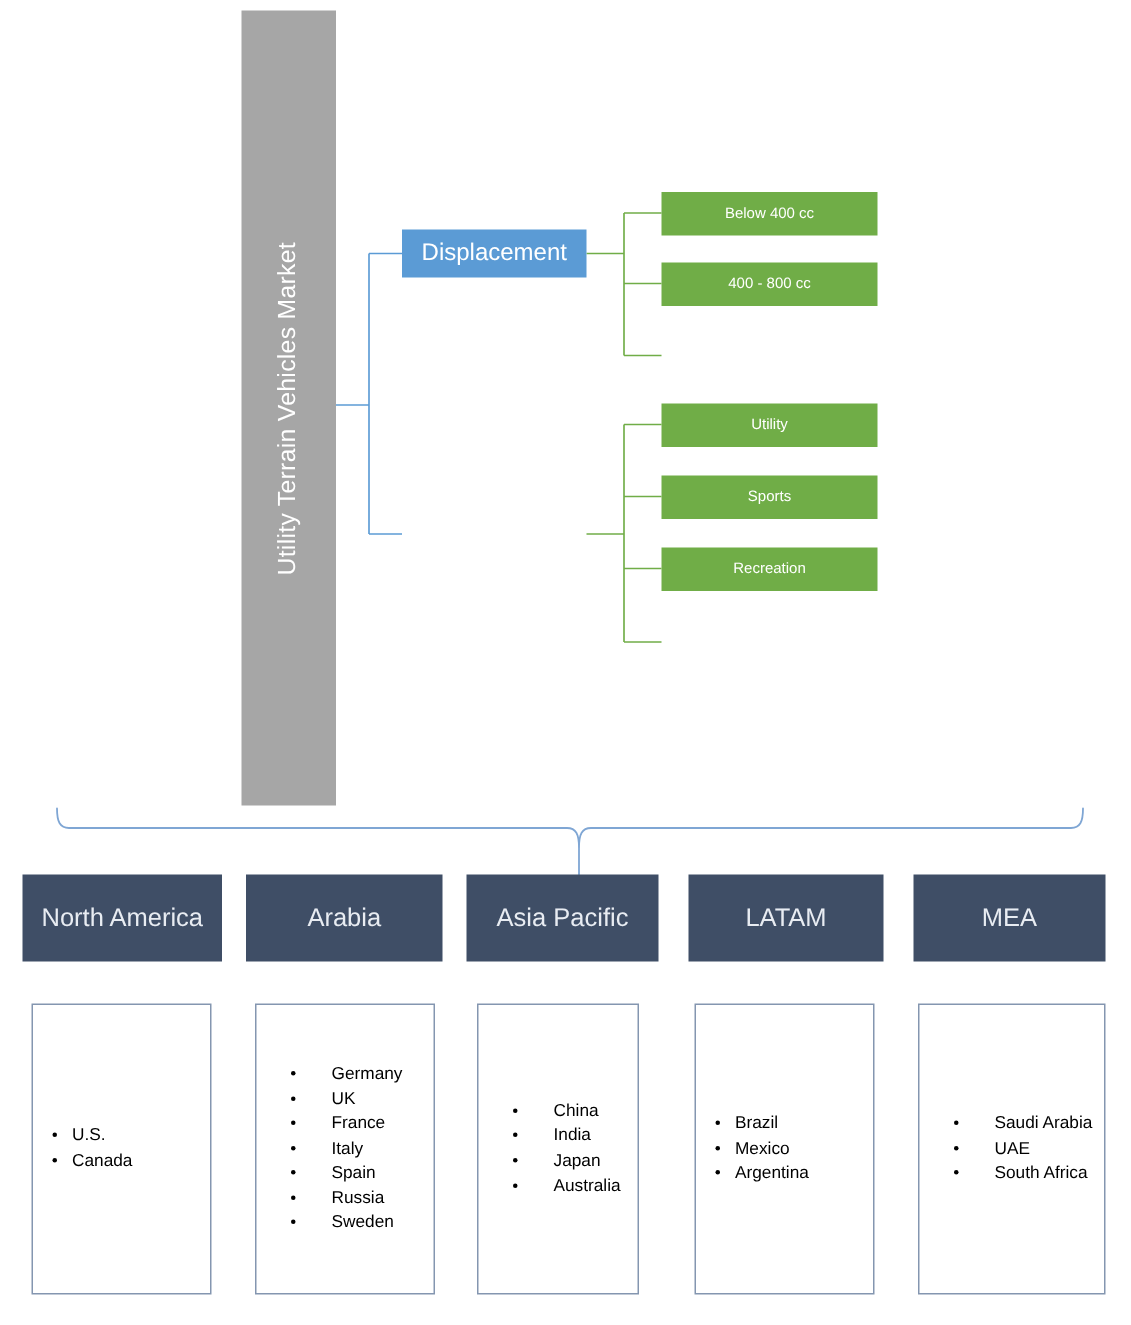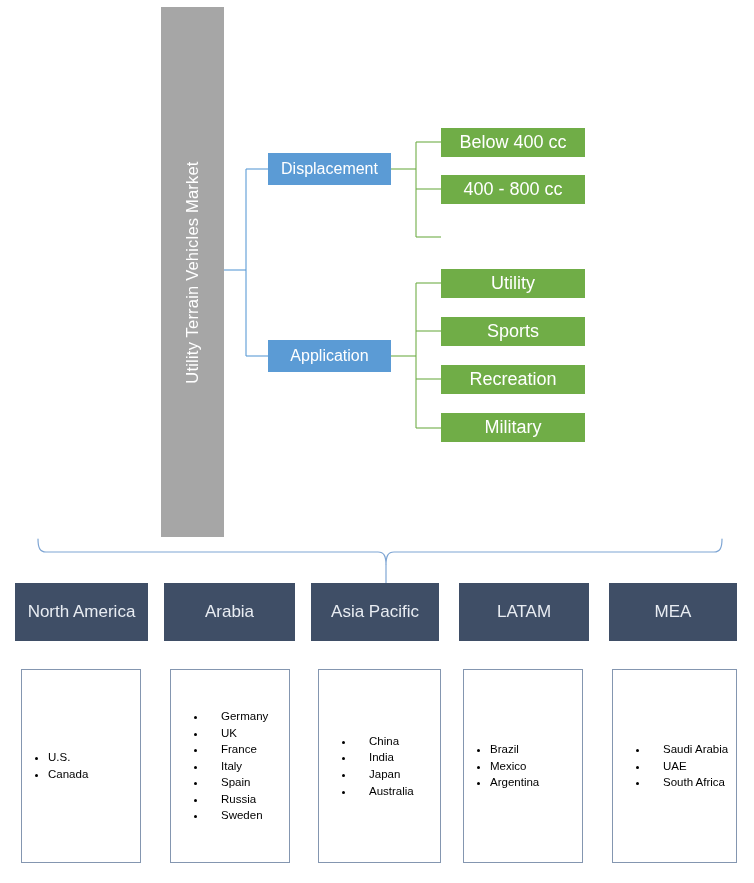--- a/index.html
+++ b/index.html
@@ -68,21 +68,21 @@
   #seg-application  { left: 268px; top: 340px; }
 
   
   .leaf-box {
     position: absolute;
     left: 441px;
     width: 144px;
     height: 29px;
     background: #70AD47;
     color: #ffffff;
-    font-size: 18px;
+    font-size: 10px;
     display: flex;
     align-items: center;
     justify-content: center;
     white-space: nowrap;
   }
   #leaf-d0 { top: 128px; }
   #leaf-d1 { top: 175px; }
   #leaf-d2 { top: 222px; }
   #leaf-a0 { top: 269px; }
   #leaf-a1 { top: 317px; }
@@ -114,21 +114,21 @@
     top: 669px;
     height: 194px;
     background: #ffffff;
     border: 1px solid #8496B0;
     box-sizing: border-box;
     display: flex;
     align-items: center;
   }
   #region-list-0 { left: 21px;  width: 120px; }
   #region-list-1 { left: 170px; width: 120px; }
-  #region-list-2 { left: 318px; width: 123px; }
+  #region-list-2 { left: 318px; width: 108px; }
   #region-list-3 { left: 463px; width: 120px; }
   #region-list-4 { left: 612px; width: 125px; }
 
   .region-list ul {
     margin: 0;
     padding: 0 0 0 26px;
     list-style: disc;
     width: 100%;
     box-sizing: border-box;
   }
@@ -190,42 +190,36 @@
   </svg>
 
   <div class="root-bar">
     <span class="root-label">Utility Terrain Vehicles Market</span>
   </div>
 
   <div class="seg-box" id="seg-displacement">
     <span>Displacement</span>
   </div>
 
-  <div class="seg-box" id="seg-application">
-    <span>Application</span>
-  </div>
 
   <div class="leaf-box" id="leaf-d0">
     <span>Below 400 cc</span>
   </div>
   <div class="leaf-box" id="leaf-d1">
     <span>400 - 800 cc</span>
   </div>
 
   <div class="leaf-box" id="leaf-a0">
     <span>Utility</span>
   </div>
   <div class="leaf-box" id="leaf-a1">
     <span>Sports</span>
   </div>
   <div class="leaf-box" id="leaf-a2">
     <span>Recreation</span>
-  </div>
-  <div class="leaf-box" id="leaf-a3">
-    <span>Military</span>
   </div>
 
   <div class="region-head" id="region-head-0">
     <span>North America</span>
   </div>
   <div class="region-head" id="region-head-1">
     <span>Arabia</span>
   </div>
   <div class="region-head" id="region-head-2">
     <span>Asia  Pacific</span>

